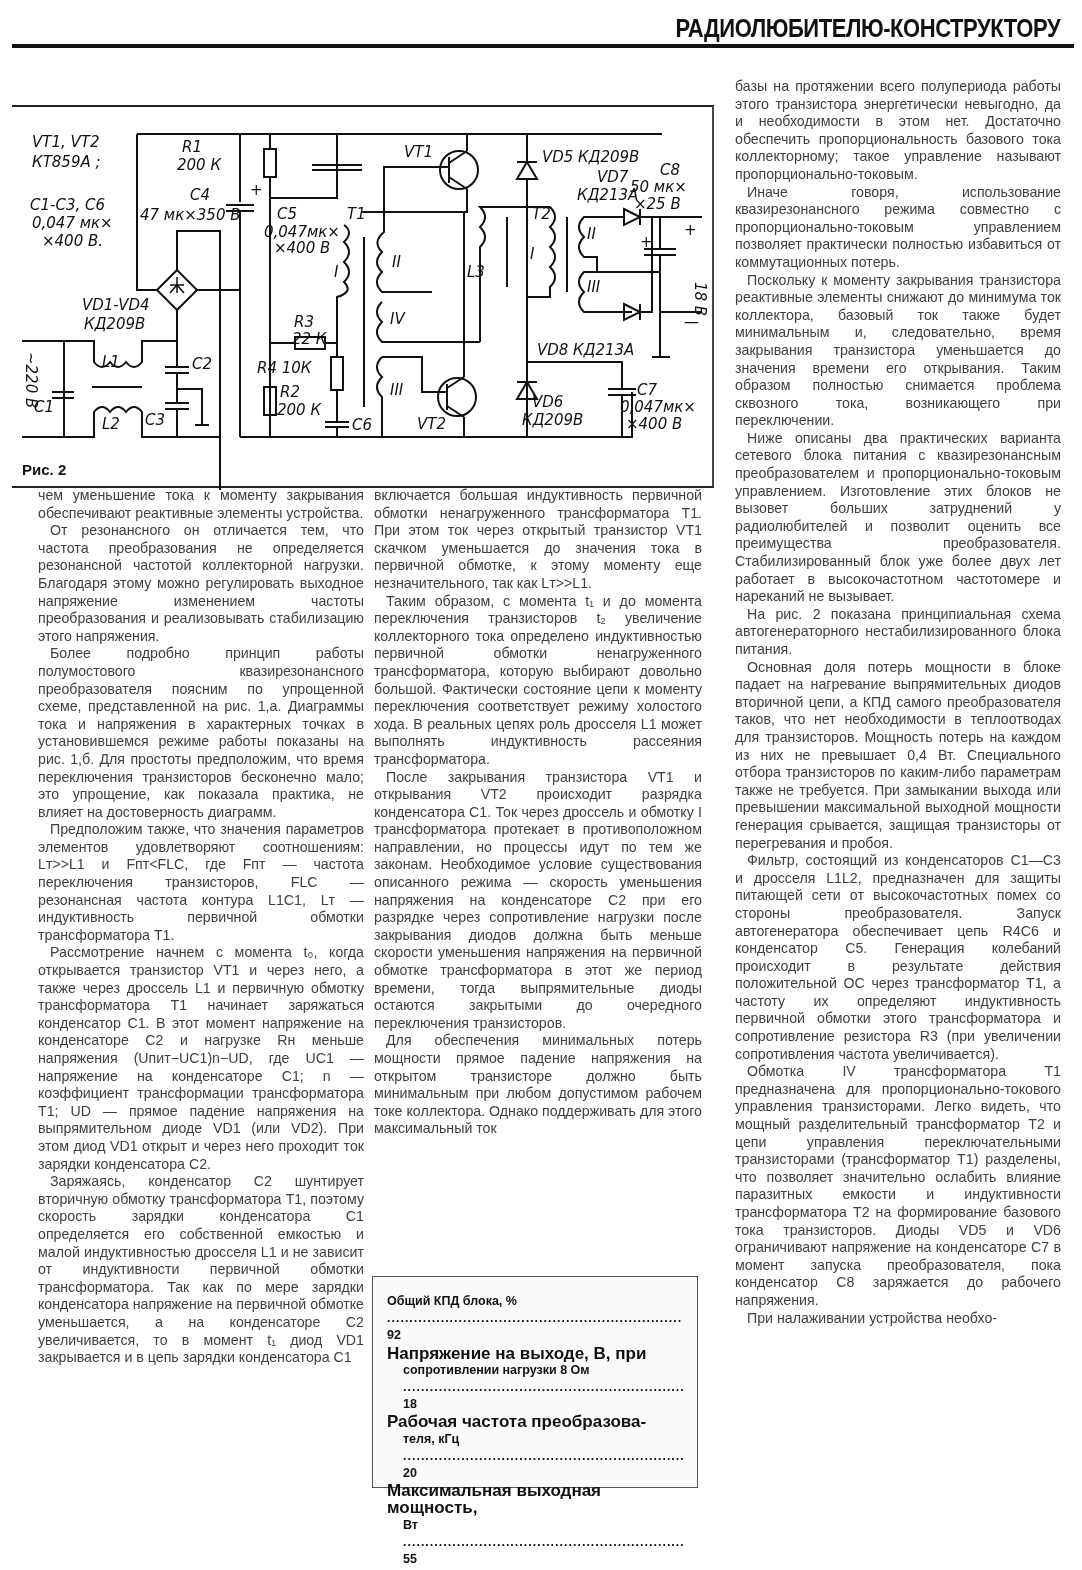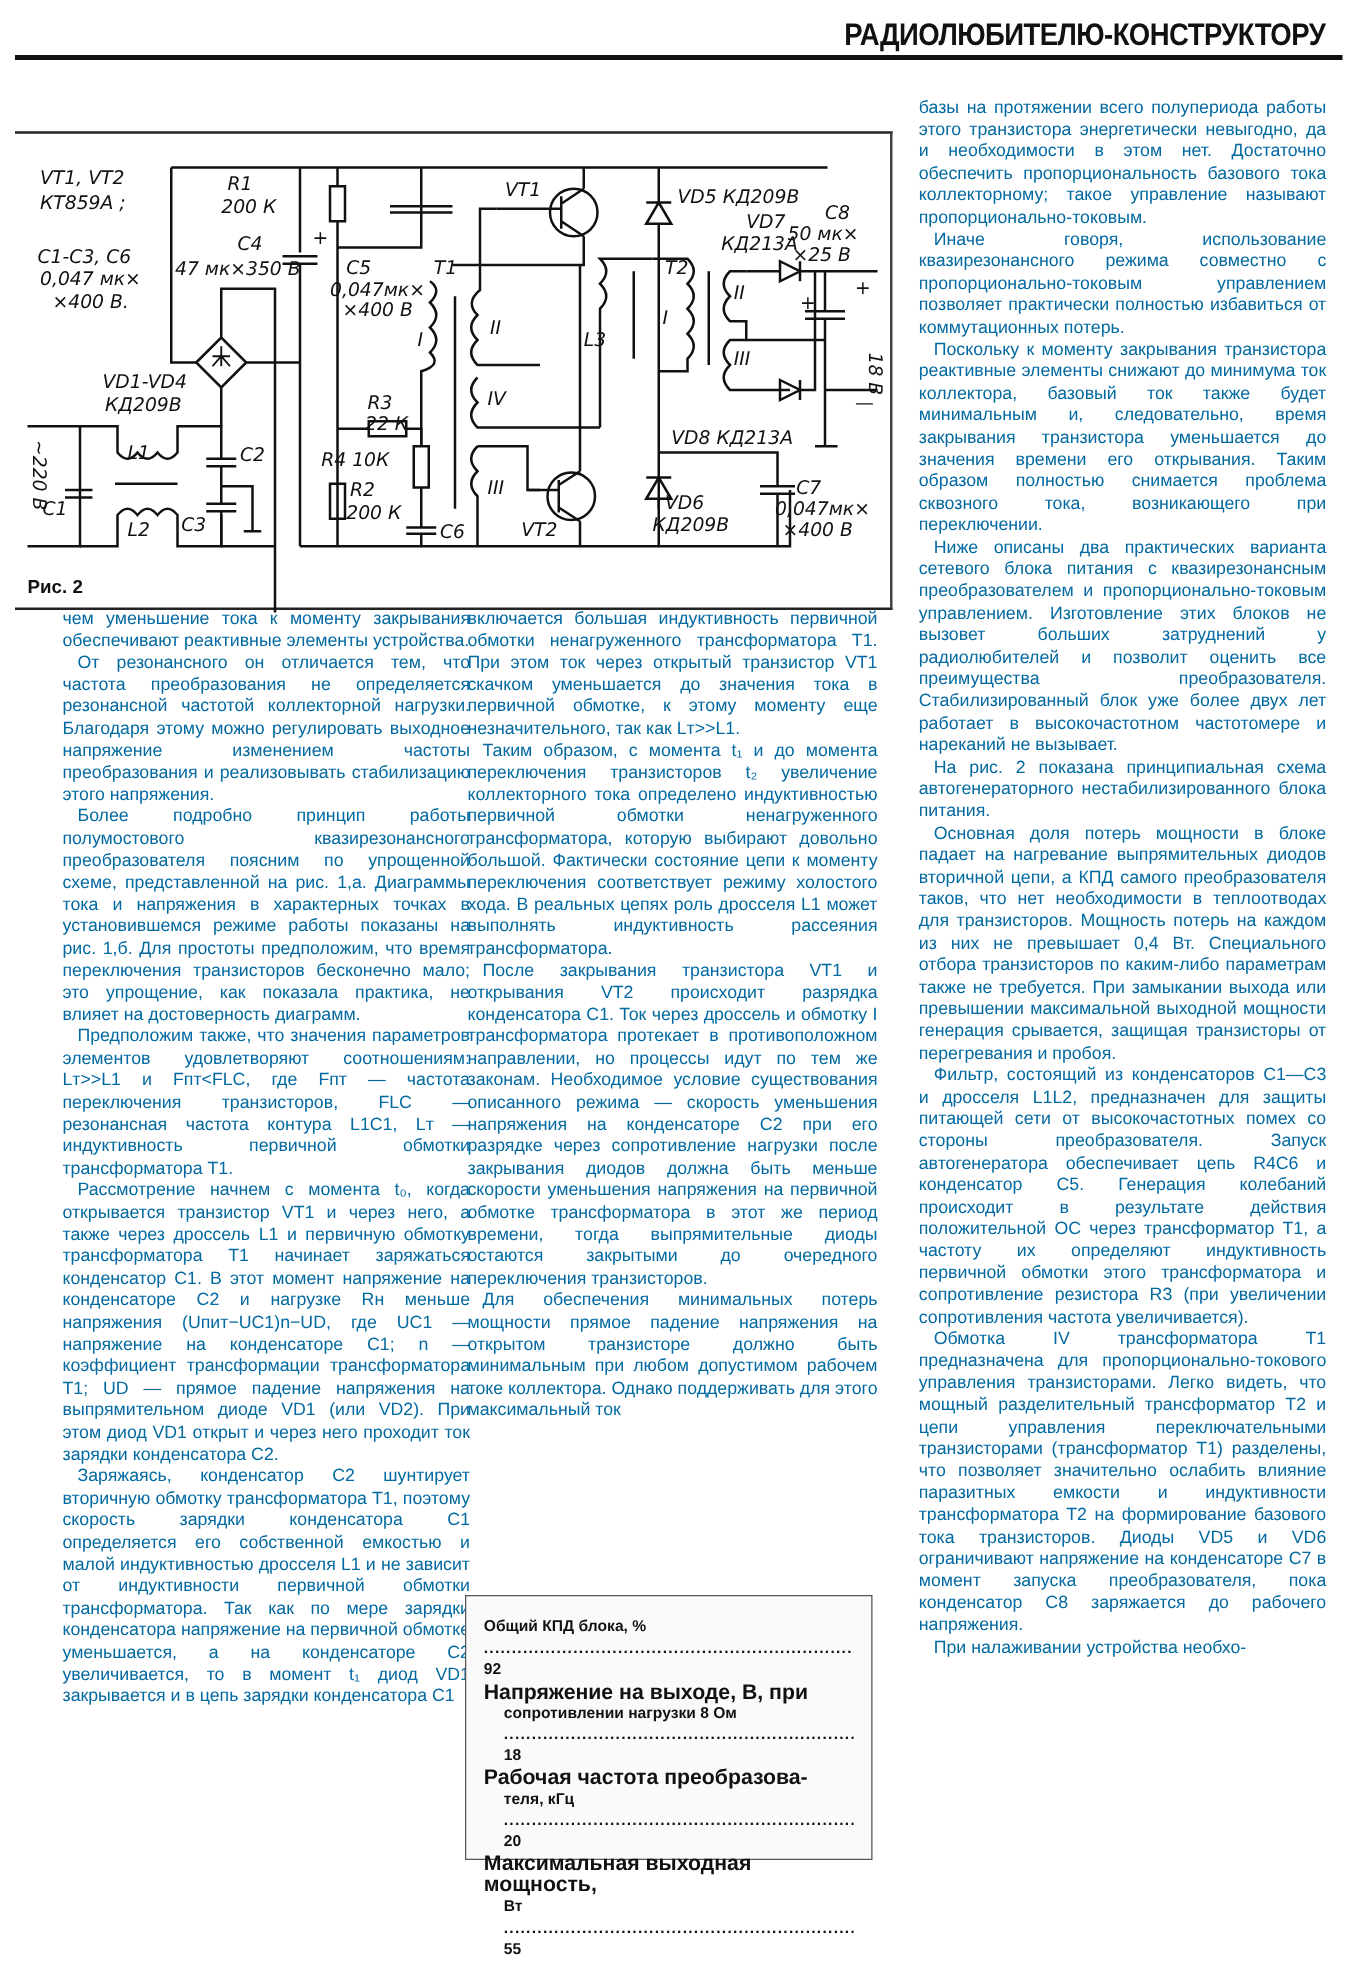--- a/index.html
+++ b/index.html
@@ -2,24 +2,24 @@
 <html><head>
 <meta charset="utf-8">
 <style>
   html,body{margin:0;padding:0;background:#fff;}
   body{width:1082px;height:1570px;position:relative;overflow:hidden;font-family:"Liberation Sans",sans-serif;color:#111;}
   .header-title{position:absolute;right:22px;top:14px;font-family:"Liberation Sans",sans-serif;font-weight:bold;font-size:25px;letter-spacing:-0.5px;transform:scaleX(0.88);transform-origin:right center;color:#111;}
   .header-rule{position:absolute;left:12px;right:8px;top:44px;height:4px;background:#111;}
   .figure{position:absolute;left:12px;top:77px;width:702px;height:383px;border-top:2px solid #222;border-bottom:2px solid #222;border-right:2px solid #444;box-sizing:border-box;margin-top:28px;}
   .figure svg{position:absolute;left:0;top:0;}
   .fig-caption{position:absolute;left:22px;top:432px;font-weight:bold;font-size:15px;}
-  .col{position:absolute;font-size:14.2px;line-height:17.6px;text-align:justify;color:#0369a1;}
+  .col{position:absolute;font-size:14.2px;line-height:17.6px;text-align:justify;color:#404040;}
   .col p{margin:0;text-indent:12px;}
   .col p.noindent{text-indent:0;}
-  #col1{left:50px;top:487px;width:326px;}
+  #col1{left:38px;top:487px;width:326px;}
   #col2{left:374px;top:487px;width:328px;}
   #col3{left:735px;top:78px;width:326px;}
   .specs{position:absolute;left:372px;top:1276px;width:326px;height:212px;border:1px solid #555;box-sizing:border-box;padding:16px 14px 10px 14px;background:#fafafa;}
   .spec-row{font-weight:bold;font-size:12.5px;line-height:17.2px;display:flex;flex-direction:column;}
   .spec-row .lbl{flex:0 0 auto;}
   .spec-row .dots{flex:1 1 auto;overflow:hidden;white-space:nowrap;}
   .spec-row .dots::after{content:"............................................................................";letter-spacing:1px;}
   .spec-row .val{flex:0 0 auto;}
   .spec-line{font-weight:bold;font-size:17px;line-height:17.2px;}
   .indent{padding-left:16px;}

